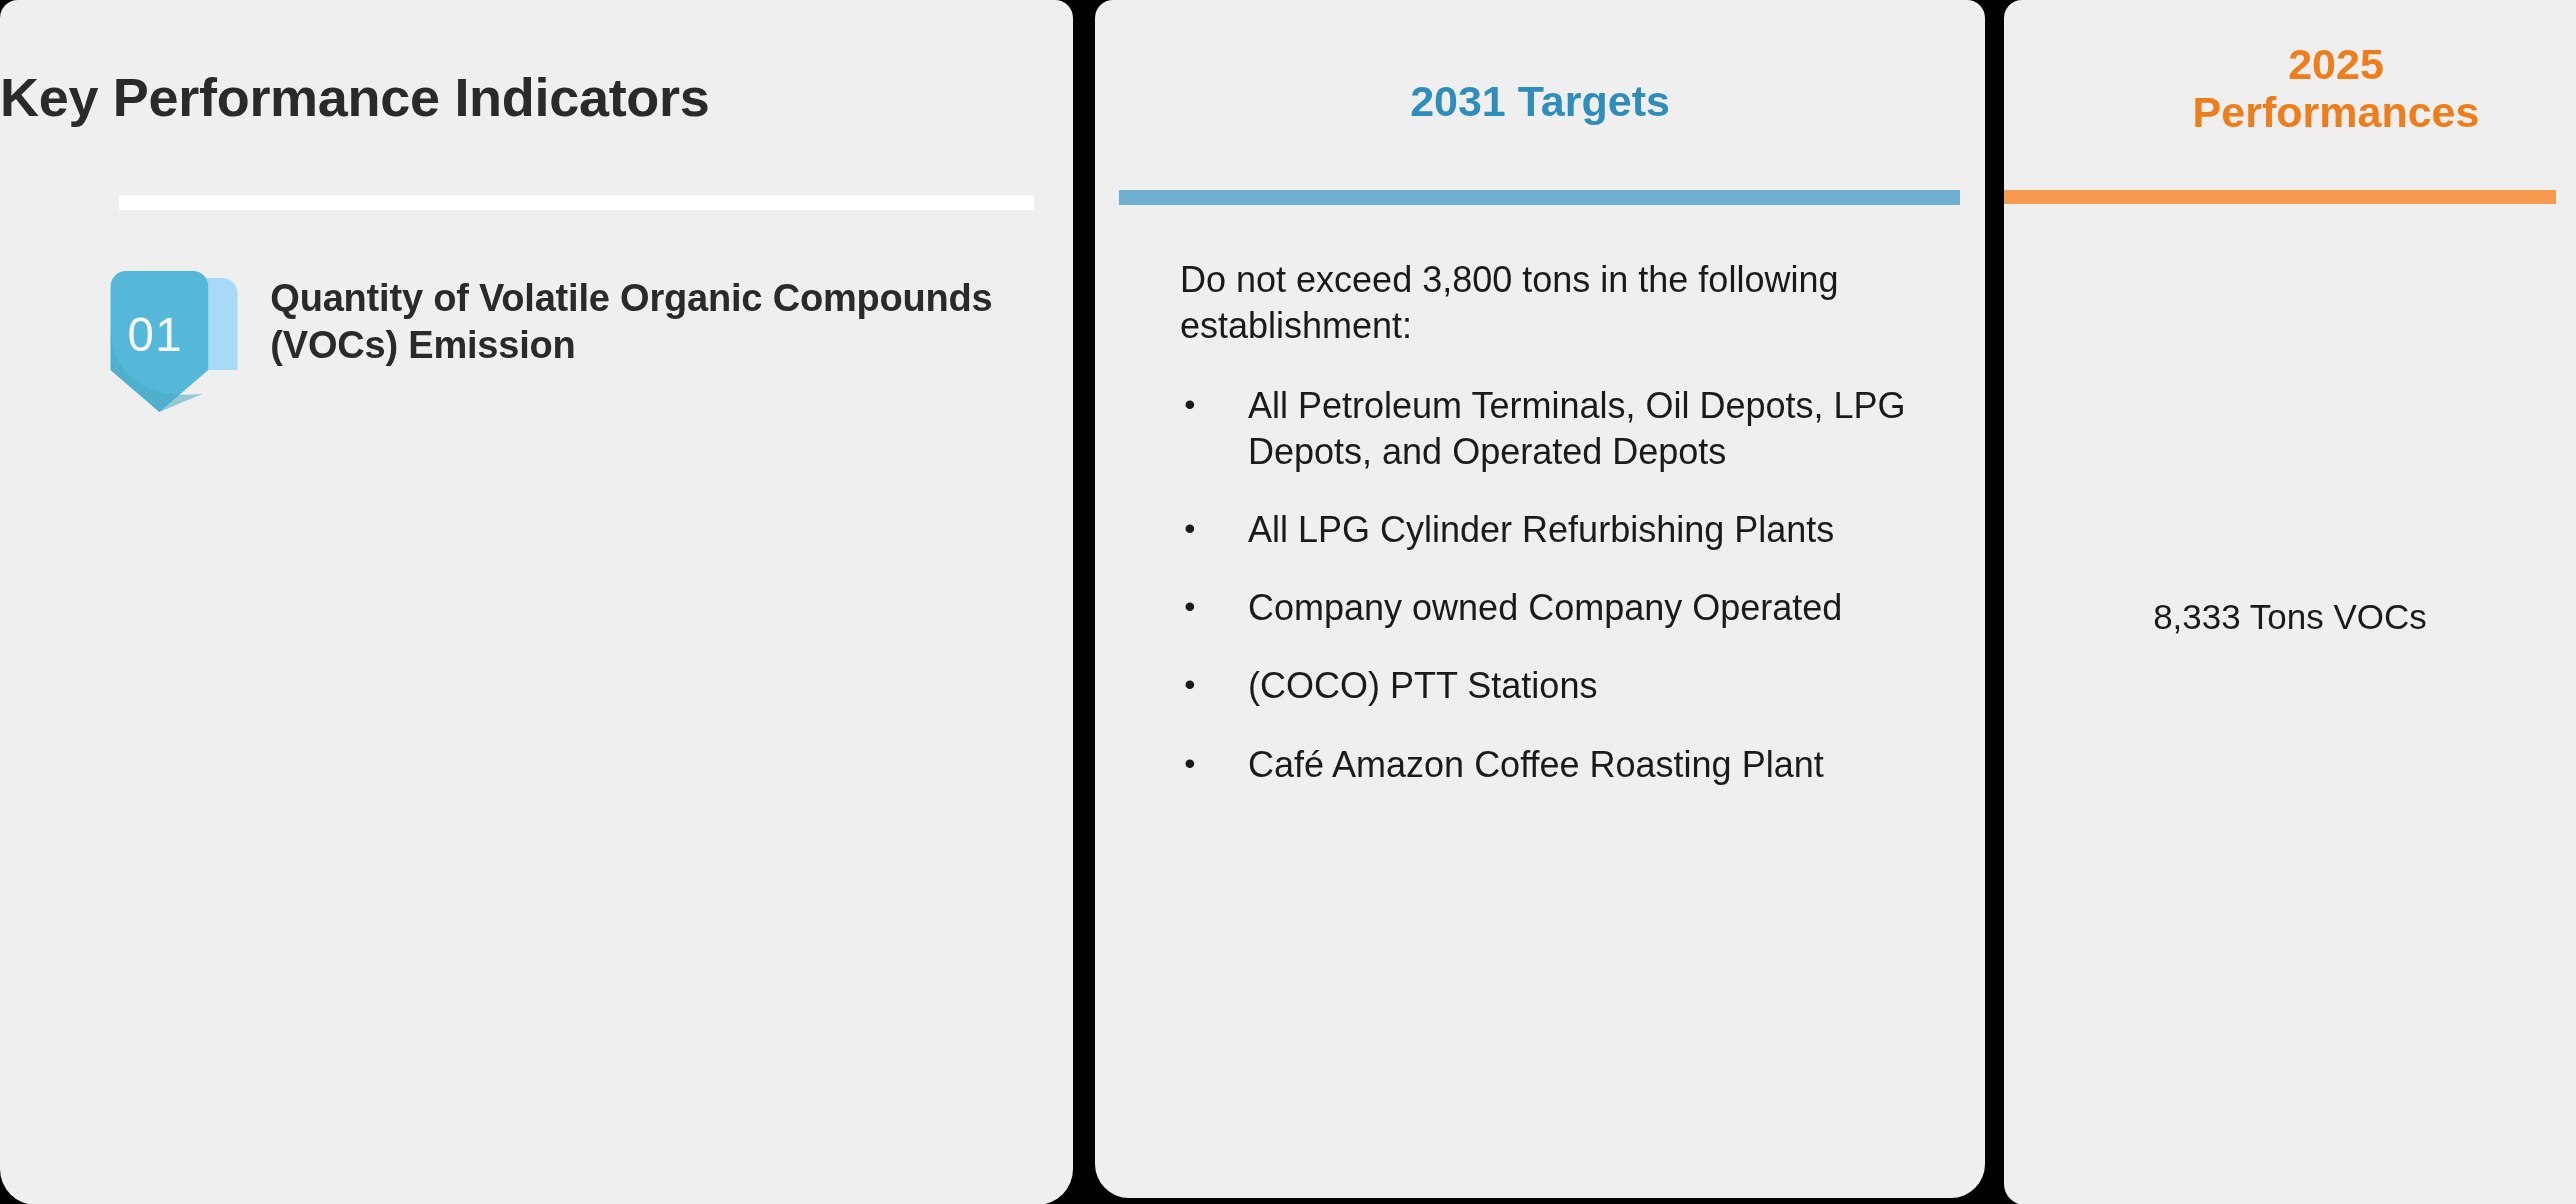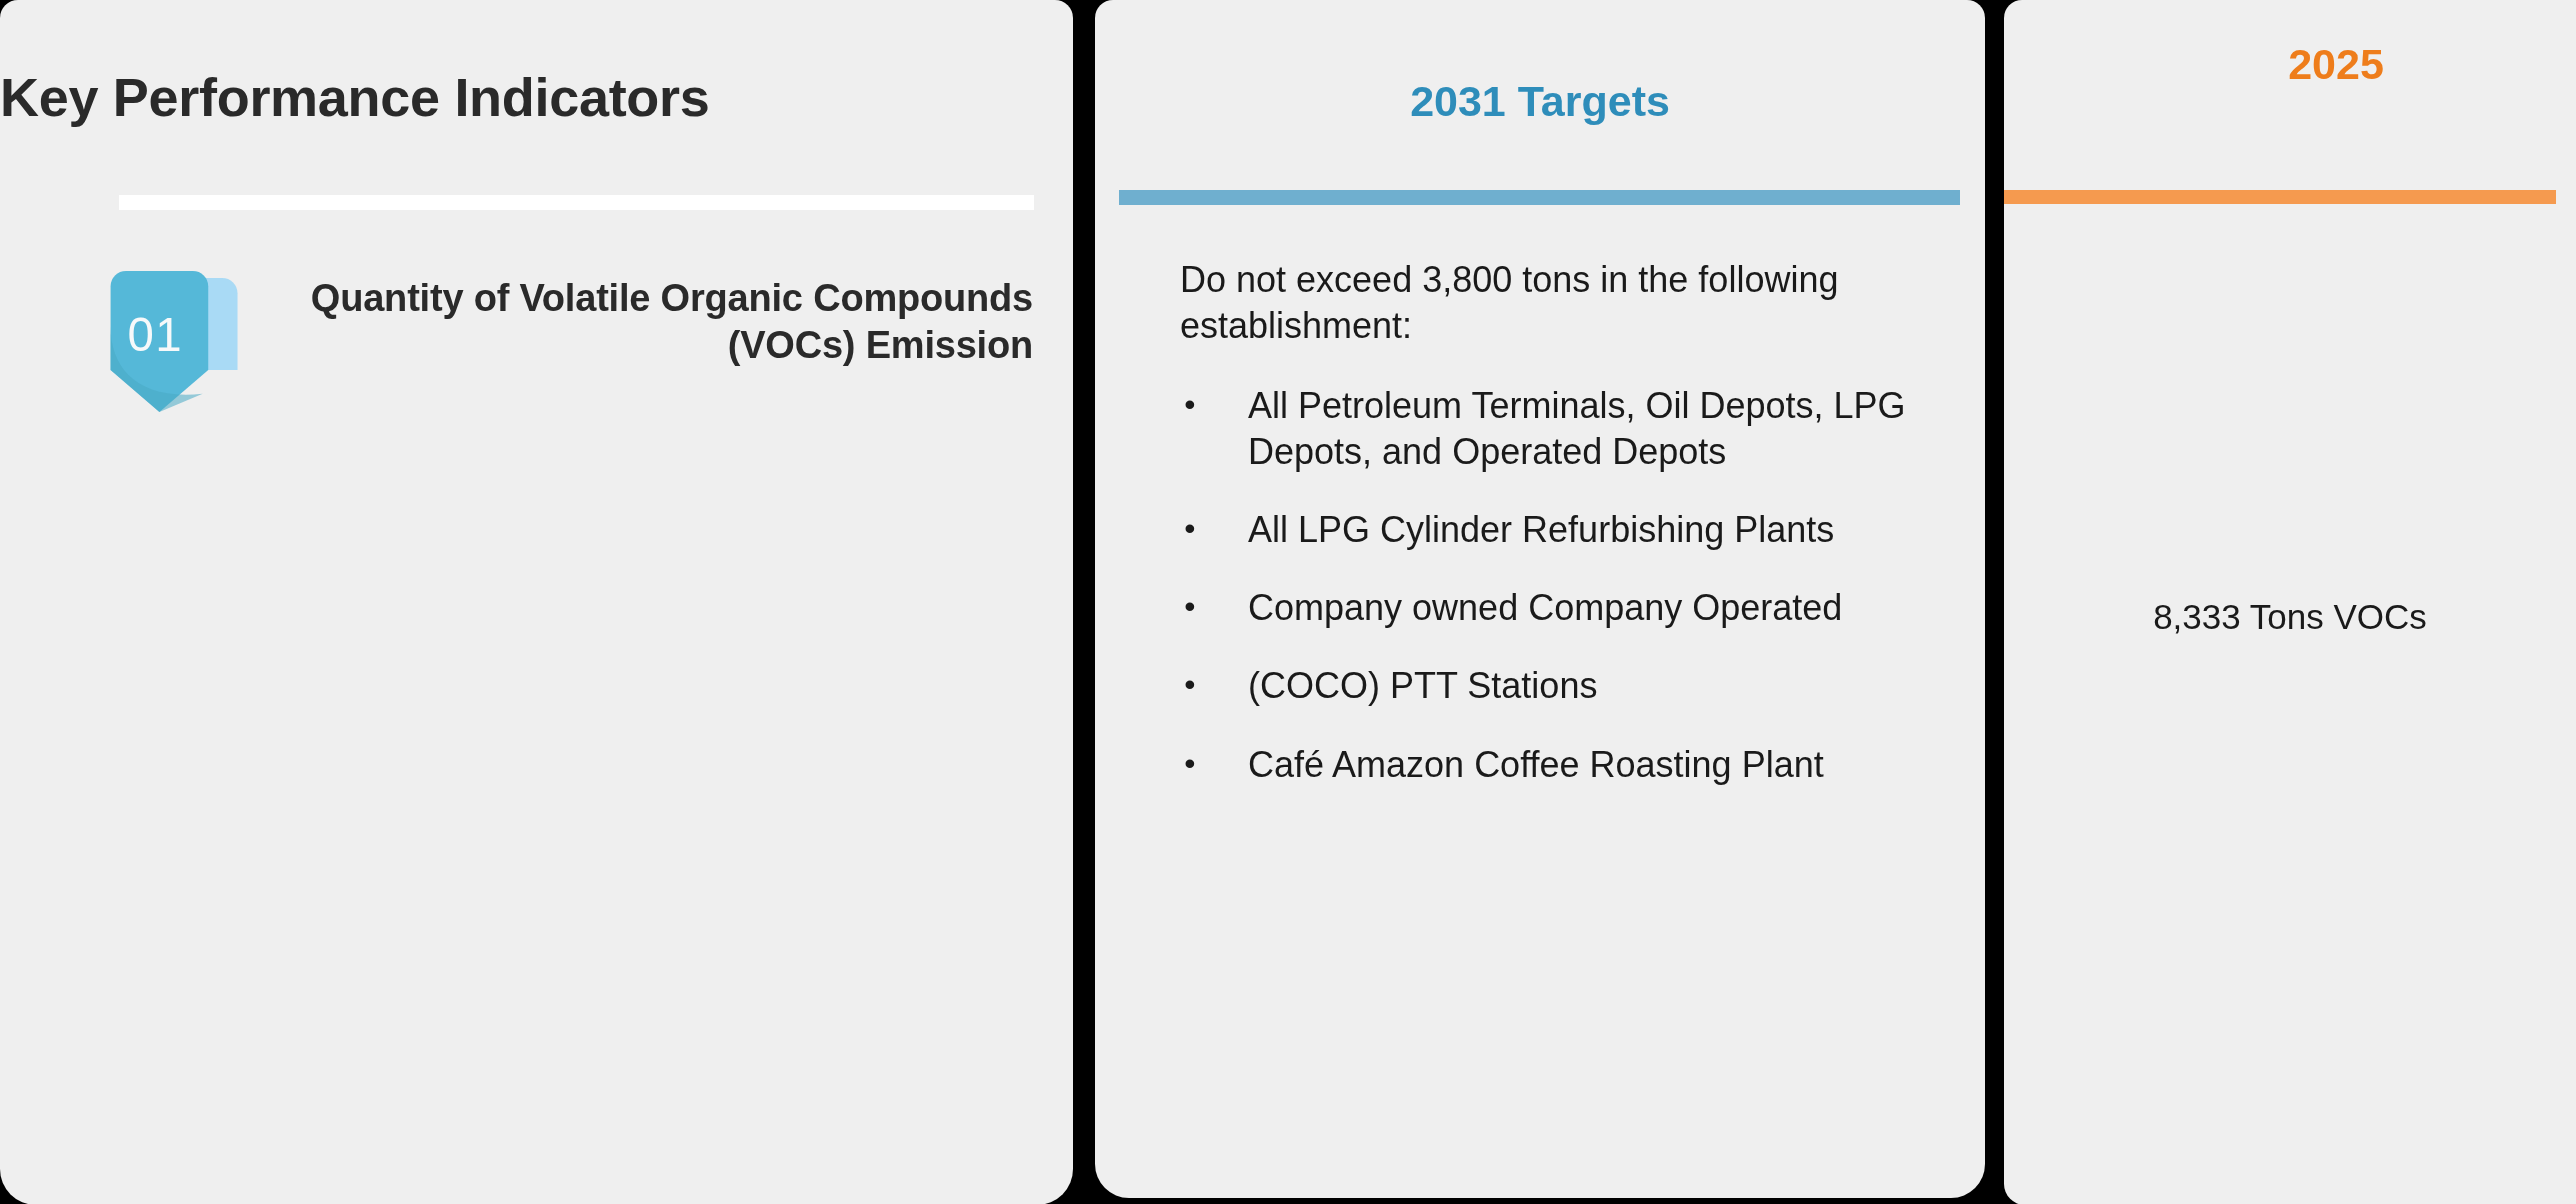--- a/index.html
+++ b/index.html
@@ -83,21 +83,20 @@
   }
   .badge-wrap svg { display: block; }
 
   .kpi-label {
     font-size: 38px;
     font-weight: bold;
     line-height: 1.22;
     color: #2A2A2A;
     letter-spacing: -0.2px;
     padding-top: 11.2px;
-    text-align: right;
   }
 
   
   .col-head {
     position: absolute;
     left: 0;
     width: 100%;
     text-align: center;
     font-weight: bold;
     line-height: 1.12;
@@ -237,19 +236,20 @@
         <span class="bullet-text">Café Amazon Coffee Roasting Plant</span>
       </li>
     </ul>
   </div>
 </div>
 
 <div class="panel" id="panel-performance">
 
   <div class="col-head" id="perf-head">
     <span>2025</span><br>
+    <span>Performances</span>
   </div>
 
   <div id="perf-rule"></div>
 
   <div class="perf-value">8,333 Tons VOCs</div>
 </div>
 
 
 </body></html>

